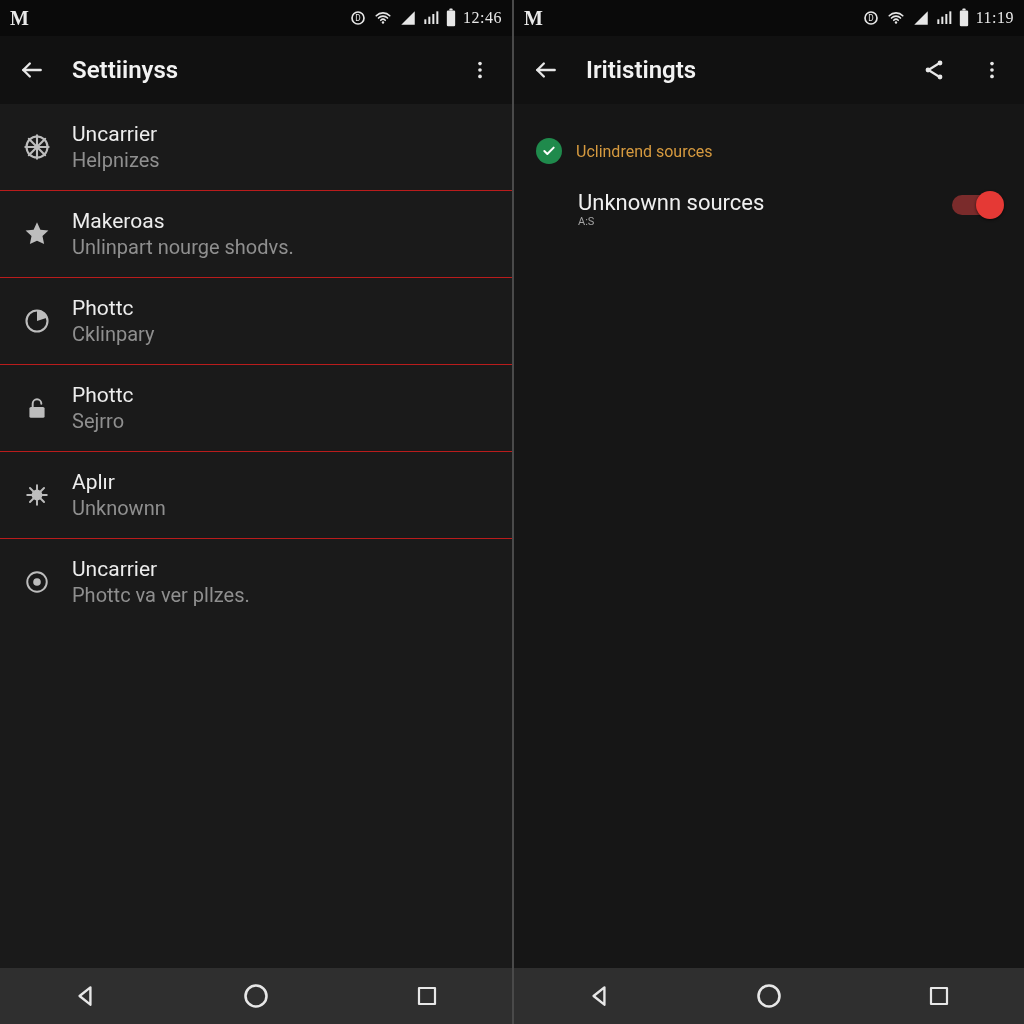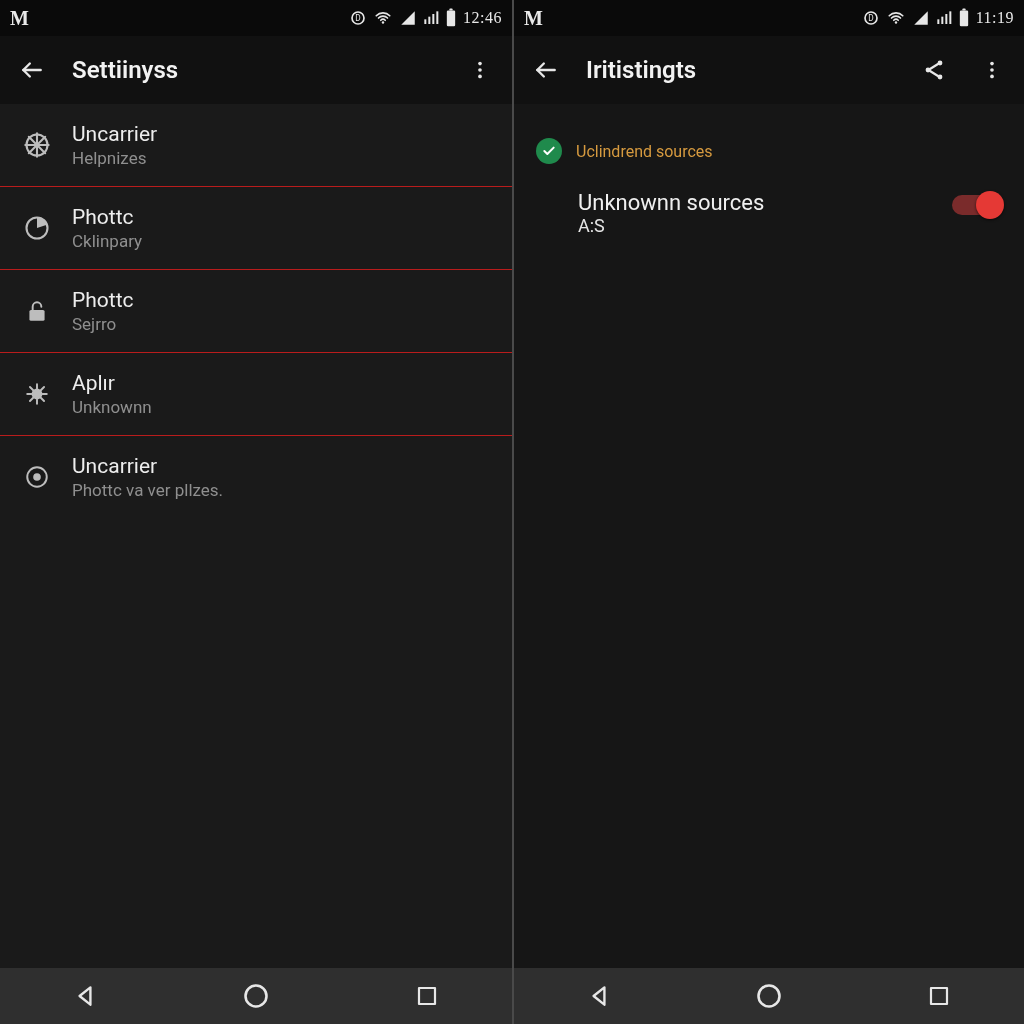--- a/index.html
+++ b/index.html
@@ -21,31 +21,31 @@
   .appbar .title { font-size:24px; font-weight:600; color:#f2f2f2; }
   .appbar .spacer { flex:1; }
   .appbar .iconbtn { width:36px; height:36px; display:flex; align-items:center; justify-content:center; }
 
   
   .list { flex:1; overflow:hidden; background:#1a1a1a; }
   .row { display:flex; align-items:center; gap:20px; padding:18px 22px; border-bottom:1px solid #b91c1c; }
   .row .icon { width:30px; height:30px; flex:0 0 30px; display:flex; align-items:center; justify-content:center; color:#bdbdbd; }
   .row .texts { display:flex; flex-direction:column; gap:2px; }
   .row .label { font-size:21px; color:#ededed; }
-  .row .sub   { font-size:17px; color:#8f8f8f; }
+  .row .sub   { font-size:20px; color:#8f8f8f; }
 
   
   .content { flex:1; background:#161616; padding:24px 22px; }
   .section-head { display:flex; align-items:center; gap:14px; margin: 10px 0 26px 0; }
   .checkbadge { width:26px; height:26px; border-radius:50%; background:#1f8a4c; display:flex; align-items:center; justify-content:center; }
   .section-title { font-size:16px; color:#d69a3f; }
   .setting-row { display:flex; align-items:flex-start; justify-content:space-between; padding-left:42px; }
   .setting-row .labels { display:flex; flex-direction:column; gap:0; }
   .setting-row .main { font-size:22px; color:#f0f0f0; }
-  .setting-row .sub  { font-size:18px; color:#e5e5e5; }
+  .setting-row .sub  { font-size:11px; color:#a3a3a3; }
   .toggle { position:relative; width:50px; height:26px; margin-top:2px; }
   .toggle .track { position:absolute; inset:3px 0; height:20px; border-radius:12px; background:#7a2b2b; }
   .toggle .thumb { position:absolute; right:-2px; top:-1px; width:28px; height:28px; border-radius:50%; background:#e53935; box-shadow:0 1px 3px rgba(0,0,0,.6); }
 
   
   .navbar { height:56px; background:#2f2f2f; display:flex; align-items:center; justify-content:space-around; }
   .navbar .nb { width:40px; height:40px; display:flex; align-items:center; justify-content:center; }
 
   
   .stroke { stroke:#e7e7e7; stroke-width:2.2; fill:none; stroke-linecap:round; stroke-linejoin:round; }
@@ -131,20 +131,31 @@
               <line x1="5" y1="5" x2="19" y2="19" class="strokeg"></line>
               <line x1="19" y1="5" x2="5" y2="19" class="strokeg"></line>
             </svg>
         </div>
         <div class="texts">
           <div class="label">Uncarrier</div>
           <div class="sub">Helpnizes</div>
         </div>
       </div>
 
+      <div class="row">
+        <div class="icon">
+          <svg width="28" height="28" viewBox="0 0 24 24">
+              <path class="fillg" d="M12 2l2.9 6.3 6.9.7-5.1 4.7 1.4 6.8L12 17.8 5.9 20.5l1.4-6.8L2.2 9l6.9-.7L12 2z"></path>
+            </svg>
+        </div>
+        <div class="texts">
+          <div class="label">Makeroas</div>
+          <div class="sub">Unlinpart nourge shodvs.</div>
+        </div>
+      </div>
 
       <div class="row">
         <div class="icon">
           <svg width="28" height="28" viewBox="0 0 24 24">
               <circle cx="12" cy="12" r="9" class="strokeg"></circle>
               <path class="fillg" d="M12 3a9 9 0 0 1 8.5 6.2L12 12V3z"></path>
             </svg>
         </div>
         <div class="texts">
           <div class="label">Phottc</div>

